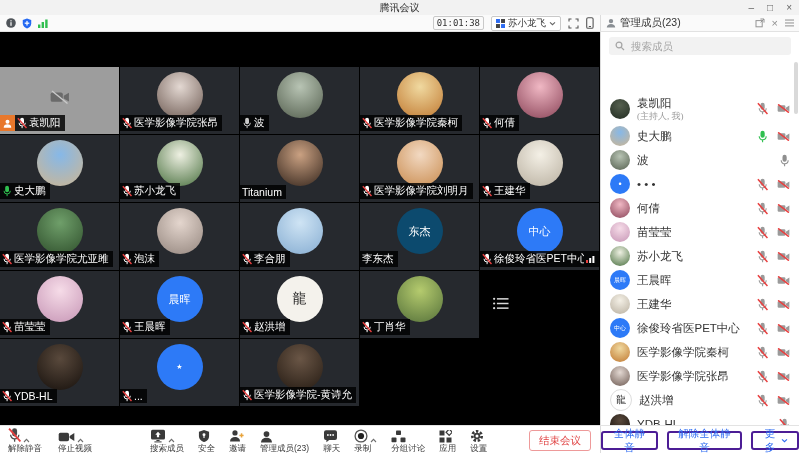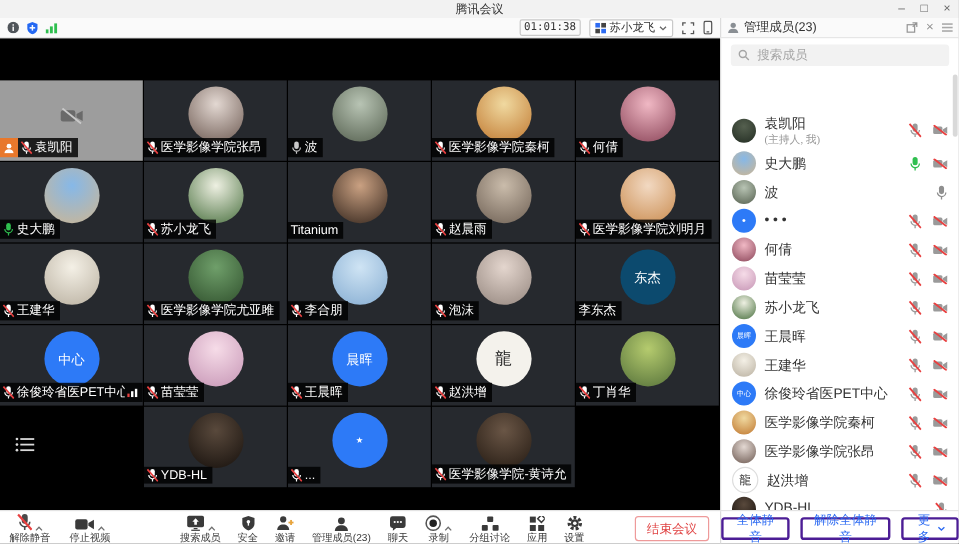--- a/index.html
+++ b/index.html
@@ -60,21 +60,21 @@
   .m-name{font-size:11.5px;color:#333;white-space:nowrap;overflow:hidden;}
   .m-sub{font-size:9px;color:#9a9a9a;line-height:10px;font-family:Liberation Serif, serif;}
   .m-icons{margin-left:auto;display:flex;gap:9px;align-items:center;justify-content:flex-end;flex:none;}
   .scroll-thumb{position:absolute;right:1px;top:2px;width:4px;height:52px;background:#d9d9d9;border-radius:2px;}
 
   
   .bottom{height:29px;display:flex;flex:none;border-top:1px solid #e3e3e3;background:#fff;}
   .bottom-main{width:600px;position:relative;flex:none;}
   .left-group{position:absolute;left:8px;top:3px;display:flex;gap:16px;}
   .center-group{position:absolute;left:150px;top:3px;display:flex;gap:14px;}
-  .tb{display:flex;flex-direction:column;align-items:center;gap:1px;cursor:default;}
+  .tb{display:flex;flex-direction:column;gap:1px;cursor:default;}
   .tb-ic{height:14px;display:flex;align-items:flex-end;gap:2px;}
   .tb-lb{font-size:8.5px;color:#3a3a3a;white-space:nowrap;line-height:9px;}
   .end-btn{position:absolute;right:9px;top:4px;height:19px;padding:0 9px;border:1px solid #ee9a9a;color:#e04343;
            border-radius:3px;font-size:10.5px;background:#fff;display:flex;align-items:center;}
   .bottom-panel{flex:1;border-left:1px solid #dcdcdc;display:flex;align-items:center;justify-content:center;gap:9px;}
   .pf-btn{border:2px solid #4c1d95;background:#fff;color:#2d6bf2;font-size:10.5px;border-radius:3px;height:19px;
           padding:0 9px;display:flex;align-items:center;gap:3px;font-family:"Liberation Sans",sans-serif;}
 </style>
 </head>
 <body>
@@ -298,36 +298,20 @@
           </div>
           <div class="tile">
             <div class="av" style="background:radial-gradient(circle at 50% 32%, #caa182, #35261d);"></div>
             <div class="lbl">
               <span class="lblm">
                 <span class="nm">Titanium</span>
               </span>
             </div>
           </div>
           <div class="tile">
-            <div class="av" style="background:radial-gradient(circle at 50% 32%, #cabcab, #6e6054);"></div>
-            <div class="lbl">
-              <span class="lblm">
-                <span class="ic">
-                  <svg width="10" height="12" viewBox="0 0 12 14">
-                    <rect x="3.8" y="0.8" width="4.6" height="7.6" rx="2.3" fill="#ffffff"></rect>
-                    <path d="M2.4 6.8a3.8 3.8 0 0 0 7.6 0" fill="none" stroke="#ffffff" stroke-width="1.2"></path>
-                    <line x1="6.1" y1="10.8" x2="6.1" y2="13.2" stroke="#ffffff" stroke-width="1.2"></line>
-                    <line x1="1" y1="1.2" x2="11.4" y2="13" stroke="#e84040" stroke-width="1.7"></line>
-                  </svg>
-                </span>
-                <span class="nm">赵晨雨</span>
-              </span>
-            </div>
-          </div>
-          <div class="tile">
             <div class="av" style="background:radial-gradient(circle at 50% 32%, #f2d9c2, #c98b4e);"></div>
             <div class="lbl">
               <span class="lblm">
                 <span class="ic">
                   <svg width="10" height="12" viewBox="0 0 12 14">
                     <rect x="3.8" y="0.8" width="4.6" height="7.6" rx="2.3" fill="#ffffff"></rect>
                     <path d="M2.4 6.8a3.8 3.8 0 0 0 7.6 0" fill="none" stroke="#ffffff" stroke-width="1.2"></path>
                     <line x1="6.1" y1="10.8" x2="6.1" y2="13.2" stroke="#ffffff" stroke-width="1.2"></line>
                     <line x1="1" y1="1.2" x2="11.4" y2="13" stroke="#e84040" stroke-width="1.7"></line>
                   </svg>
@@ -362,48 +346,48 @@
                     <path d="M2.4 6.8a3.8 3.8 0 0 0 7.6 0" fill="none" stroke="#ffffff" stroke-width="1.2"></path>
                     <line x1="6.1" y1="10.8" x2="6.1" y2="13.2" stroke="#ffffff" stroke-width="1.2"></line>
                     <line x1="1" y1="1.2" x2="11.4" y2="13" stroke="#e84040" stroke-width="1.7"></line>
                   </svg>
                 </span>
                 <span class="nm">医学影像学院尤亚雎</span>
               </span>
             </div>
           </div>
           <div class="tile">
+            <div class="av" style="background:radial-gradient(circle at 50% 32%, #e4d6ce, #94867e);"></div>
+            <div class="lbl">
+              <span class="lblm">
+                <span class="ic">
+                  <svg width="10" height="12" viewBox="0 0 12 14">
+                    <rect x="3.8" y="0.8" width="4.6" height="7.6" rx="2.3" fill="#ffffff"></rect>
+                    <path d="M2.4 6.8a3.8 3.8 0 0 0 7.6 0" fill="none" stroke="#ffffff" stroke-width="1.2"></path>
+                    <line x1="6.1" y1="10.8" x2="6.1" y2="13.2" stroke="#ffffff" stroke-width="1.2"></line>
+                    <line x1="1" y1="1.2" x2="11.4" y2="13" stroke="#e84040" stroke-width="1.7"></line>
+                  </svg>
+                </span>
+                <span class="nm">泡沫</span>
+              </span>
+            </div>
+          </div>
+          <div class="tile">
             <div class="av" style="background:radial-gradient(circle at 50% 32%, #cfe4f4, #86add2);"></div>
             <div class="lbl">
               <span class="lblm">
                 <span class="ic">
                   <svg width="10" height="12" viewBox="0 0 12 14">
                     <rect x="3.8" y="0.8" width="4.6" height="7.6" rx="2.3" fill="#ffffff"></rect>
                     <path d="M2.4 6.8a3.8 3.8 0 0 0 7.6 0" fill="none" stroke="#ffffff" stroke-width="1.2"></path>
                     <line x1="6.1" y1="10.8" x2="6.1" y2="13.2" stroke="#ffffff" stroke-width="1.2"></line>
                     <line x1="1" y1="1.2" x2="11.4" y2="13" stroke="#e84040" stroke-width="1.7"></line>
                   </svg>
                 </span>
                 <span class="nm">李合朋</span>
-              </span>
-            </div>
-          </div>
-          <div class="tile">
-            <div class="av" style="background:radial-gradient(circle at 50% 32%, #e4d6ce, #94867e);"></div>
-            <div class="lbl">
-              <span class="lblm">
-                <span class="ic">
-                  <svg width="10" height="12" viewBox="0 0 12 14">
-                    <rect x="3.8" y="0.8" width="4.6" height="7.6" rx="2.3" fill="#ffffff"></rect>
-                    <path d="M2.4 6.8a3.8 3.8 0 0 0 7.6 0" fill="none" stroke="#ffffff" stroke-width="1.2"></path>
-                    <line x1="6.1" y1="10.8" x2="6.1" y2="13.2" stroke="#ffffff" stroke-width="1.2"></line>
-                    <line x1="1" y1="1.2" x2="11.4" y2="13" stroke="#e84040" stroke-width="1.7"></line>
-                  </svg>
-                </span>
-                <span class="nm">泡沫</span>
               </span>
             </div>
           </div>
           <div class="tile">
             <div class="av" style="background:#0c4a6e;color:#fff;font-size:11px;">
               <span>东杰</span>
             </div>
             <div class="lbl">
               <span class="lblm">
                 <span class="nm">李东杰</span>

